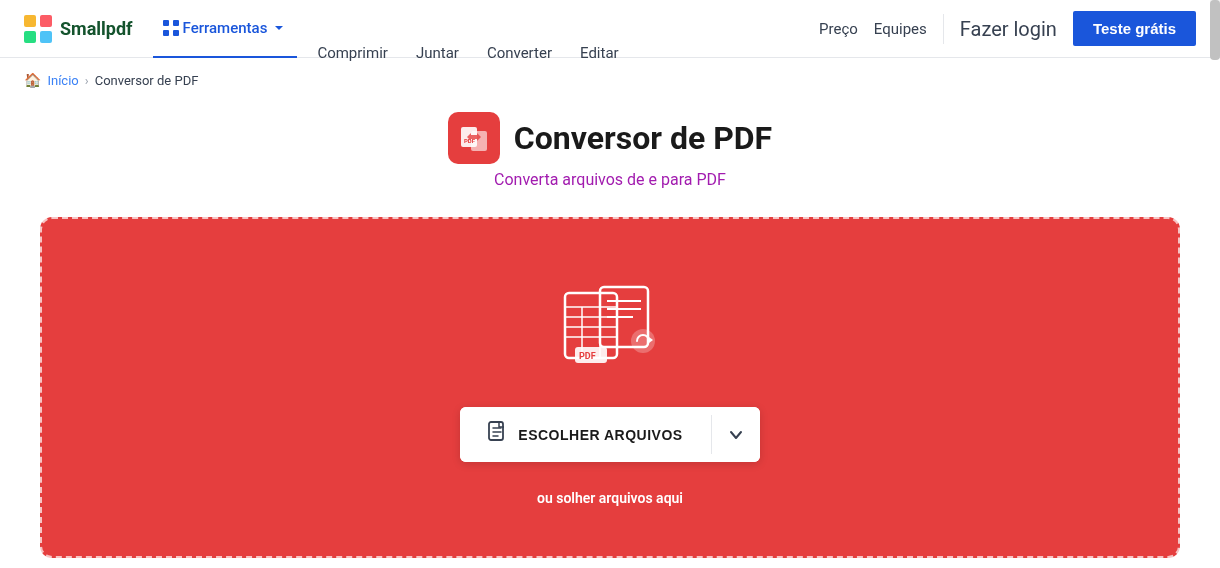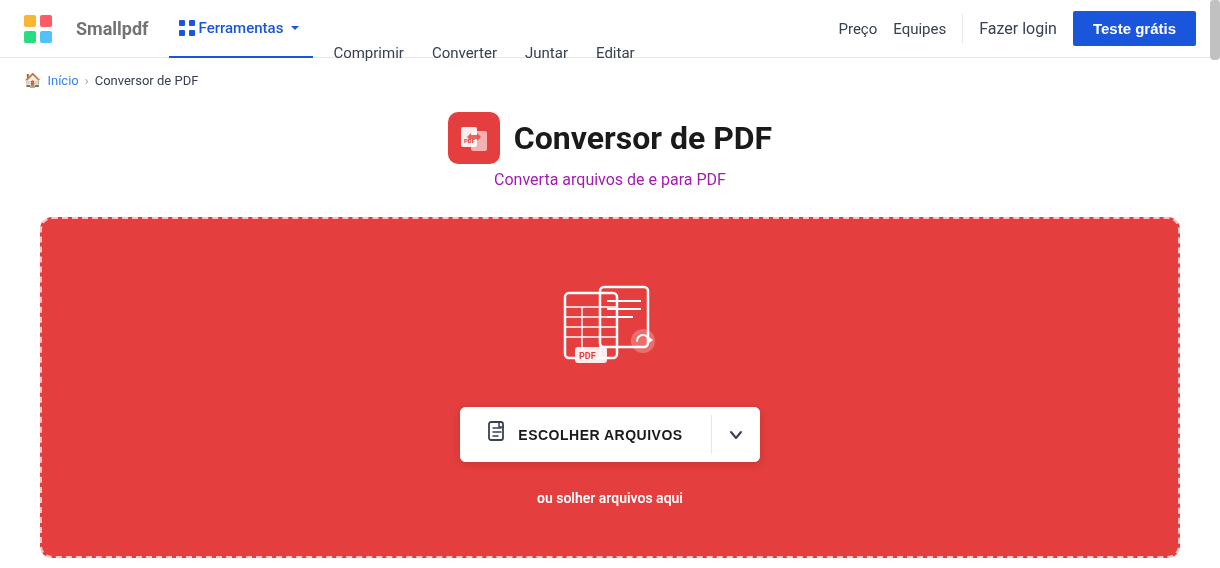--- a/index.html
+++ b/index.html
@@ -21,22 +21,21 @@
       margin-right: 20px;
       text-decoration: none;
     }
     .logo-grid {
       width: 28px;
       height: 28px;
     }
     .nav-logo-text {
       font-size: 18px;
       font-weight: 700;
-      color: #737373;
-      margin-left: 16px;
+      color: #14532d;
     }
     .nav-ferramentas {
       display: flex;
       align-items: center;
       gap: 4px;
       padding: 0 10px;
       height: 58px;
       cursor: pointer;
       color: #1a56db;
       font-weight: 500;
@@ -73,21 +72,21 @@
       font-size: 15px;
       color: #374151;
       cursor: pointer;
     }
     .nav-divider {
       width: 1px;
       height: 30px;
       background: #e5e7eb;
     }
     .nav-login {
-      font-size: 16px;
+      font-size: 20px;
       color: #374151;
       cursor: pointer;
     }
     .btn-trial {
       background: #1a56db;
       color: #fff;
       border: none;
       border-radius: 2px;
       padding: 9px 20px;
       font-size: 15px;
@@ -256,24 +255,24 @@
     <svg viewBox="0 0 16 16" fill="currentColor" width="14" height="14">
       <path d="M4 6l4 4 4-4"></path>
     </svg>
   </div>
 
   <div class="nav-links">
     <a class="nav-link" href="#">
       <span>Comprimir</span>
     </a>
     <a class="nav-link" href="#">
-      <span>Converter</span>
+      <span>Juntar</span>
     </a>
     <a class="nav-link" href="#">
-      <span>Juntar</span>
+      <span>Converter</span>
     </a>
     <a class="nav-link" href="#">
       <span>Editar</span>
     </a>
   </div>
 
   <div class="nav-right">
     <span class="nav-right-link">Preço</span>
     <span class="nav-right-link">Equipes</span>
     <div class="nav-divider"></div>

